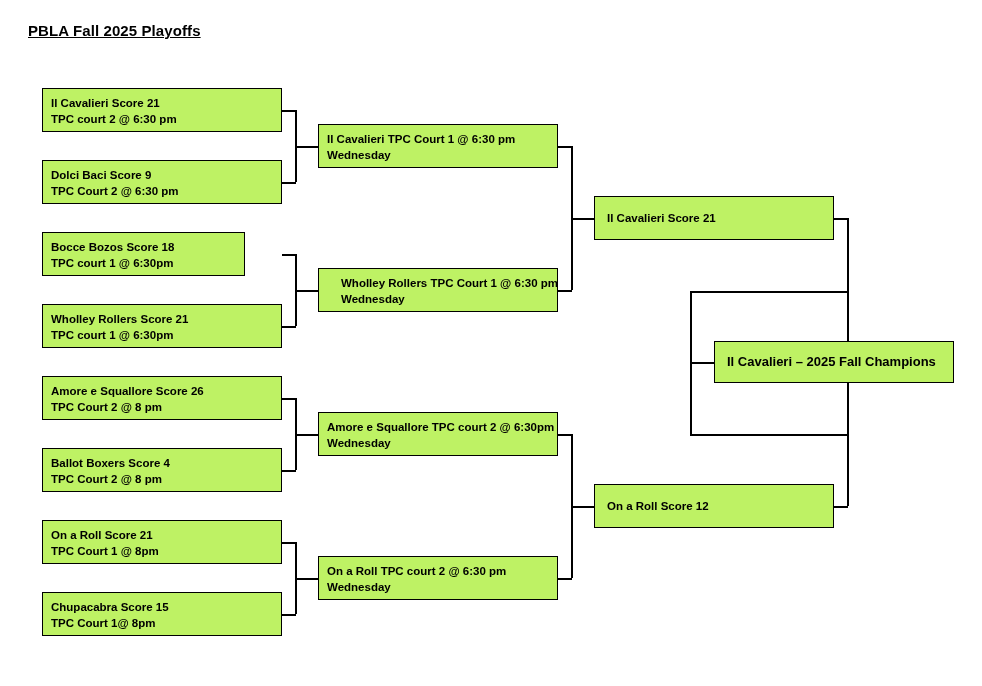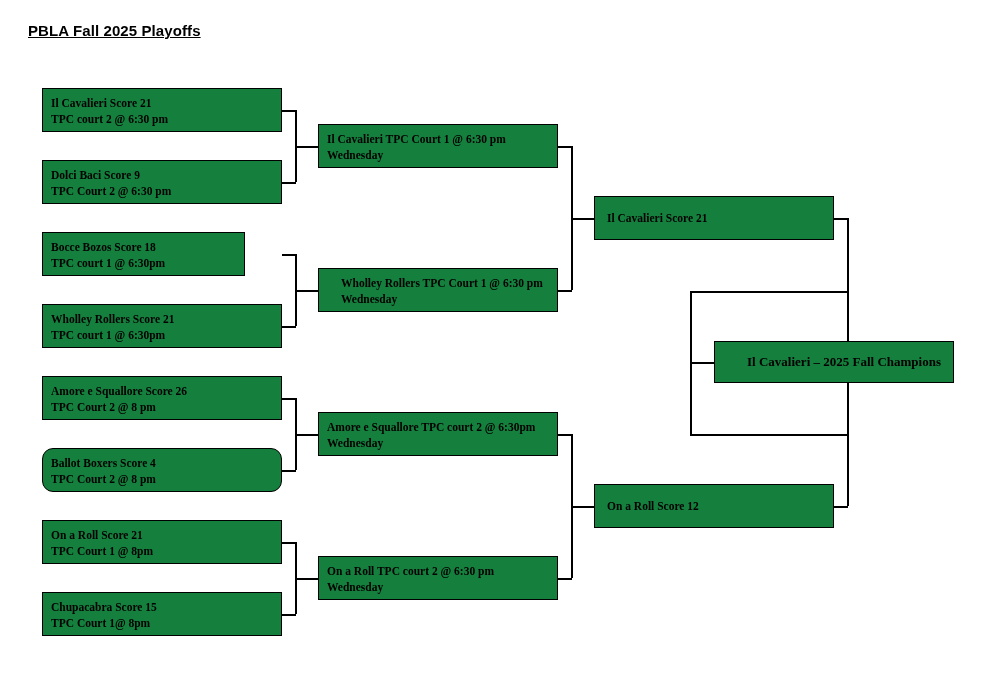--- a/index.html
+++ b/index.html
@@ -27,47 +27,46 @@
     font-size: 15px;
     font-weight: bold;
     letter-spacing: 0.1px;
     white-space: nowrap;
     text-decoration: underline;
   }
   .box {
     position: absolute;
     box-sizing: border-box;
     border: 1.5px solid #000000;
-    background: #15803d;
+    background: #bef264;
     padding: 6px 8px 0 8px;
     font-size: 11.5px;
     line-height: 16px;
     overflow: hidden;
-    font-family: Liberation Serif, serif;
   }
   .box .line1 {
     font-weight: bold;
     white-space: nowrap;
   }
   .box .line2 {
     font-weight: bold;
     white-space: nowrap;
   }
   .box.single {
     display: flex;
     align-items: center;
     padding: 0 12px;
   }
   .box.single .line1 {
     font-weight: bold;
   }
   .box.champion {
     display: flex;
     align-items: center;
-    justify-content: flex-end;
+    justify-content: flex-start;
     padding: 0 12px;
   }
   .box.champion .line1 {
     font-weight: bold;
     font-size: 13px;
   }
   .connector {
     position: absolute;
     background: #000000;
   }
@@ -99,21 +98,21 @@
   <div class="box" style="left:42px; top:304px; width:240px; height:44px;">
     <div class="line1">Wholley Rollers Score 21</div>
     <div class="line2">TPC court 1 @ 6:30pm</div>
   </div>
 
   <div class="box" style="left:42px; top:376px; width:240px; height:44px;">
     <div class="line1">Amore e Squallore Score 26</div>
     <div class="line2">TPC Court 2 @ 8 pm</div>
   </div>
 
-  <div class="box" style="left:42px; top:448px; width:240px; height:44px;border-radius:11px;">
+  <div class="box" style="left:42px; top:448px; width:240px; height:44px;">
     <div class="line1">Ballot Boxers Score 4</div>
     <div class="line2">TPC Court 2 @ 8 pm</div>
   </div>
 
   <div class="box" style="left:42px; top:520px; width:240px; height:44px;">
     <div class="line1">On a Roll Score 21</div>
     <div class="line2">TPC Court 1 @ 8pm</div>
   </div>
 
   <div class="box" style="left:42px; top:592px; width:240px; height:44px;">

